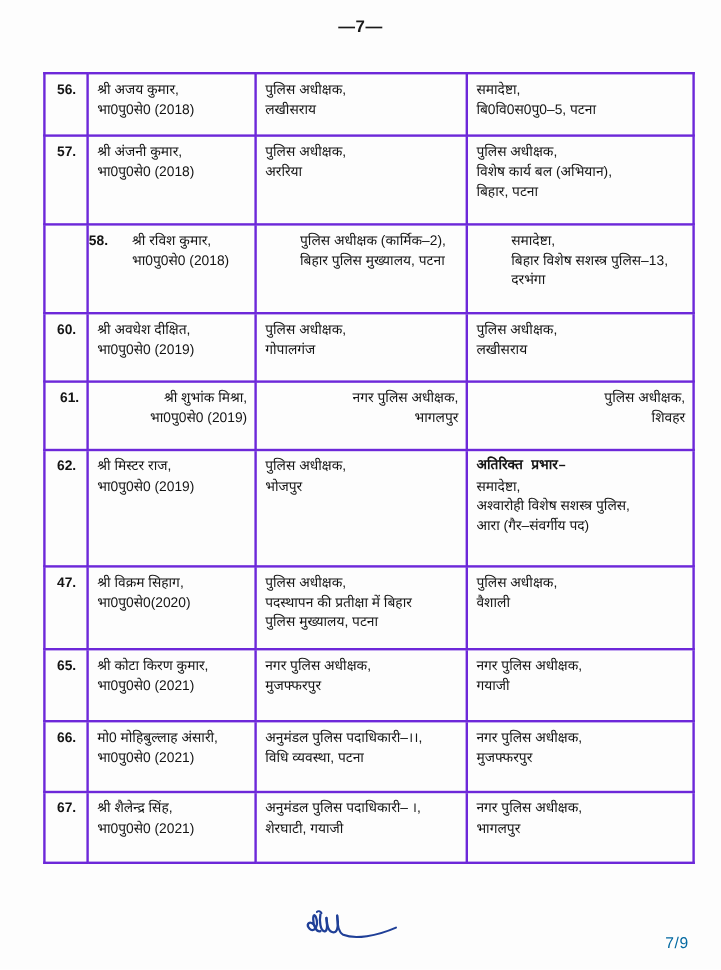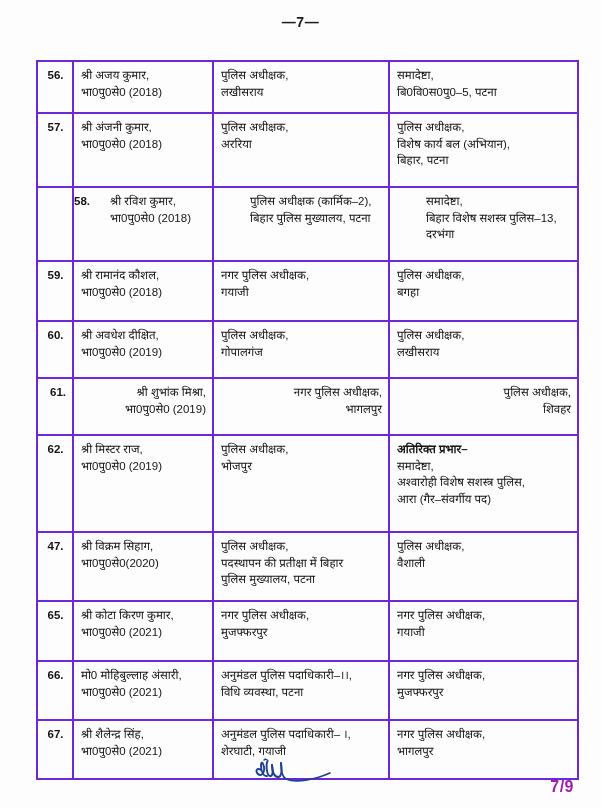--- a/index.html
+++ b/index.html
@@ -66,21 +66,21 @@
   td.sl {
     text-align: center;
     font-weight: bold;
     font-size: 12px;
     padding-top: 6px;
     padding-left: 2px;
     padding-right: 2px;
   }
 
   .line { display: block; white-space: pre-wrap; }
-  .line.bold { font-weight: bold; }
+  .line.bold { font-weight: bold; font-family: Liberation Mono, monospace; }
 
   
   tr.r-h1 td { height: 40px; }
   tr.r-h2 td { height: 62px; }
   tr.r-h3 td { height: 62px; padding-left: 36px; }
   tr.r-h4 td { height: 48px; }
   tr.r-h5 td { height: 45px; }
   tr.r-h6 td { height: 45px; text-align: right; }
   tr.r-h7 td { height: 85px; }
   tr.r-h8 td { height: 50px; }
@@ -95,23 +95,23 @@
     top: 756px;
     width: 110px;
     height: 34px;
   }
   .signature svg { display: block; }
 
   .page-footer {
     position: absolute;
     right: 27px;
     top: 778px;
-    font-size: 16px;
-    font-weight: bold;
-    color: #a21caf;
+    font-size: 13px;
+    font-weight: normal;
+    color: #0369a1;
     letter-spacing: 0.5px;
   }
 </style>
 </head>
 <body>
 
 <div class="page">
 
   <div class="page-number-top">—7—</div>
 
@@ -164,35 +164,20 @@
             <td>
               <span class="line">पुलिस अधीक्षक (कार्मिक–2),</span>
               <span class="line">बिहार पुलिस मुख्यालय, पटना</span>
             </td>
             <td>
               <span class="line">समादेष्टा,</span>
               <span class="line">बिहार विशेष सशस्त्र पुलिस–13,</span>
               <span class="line">दरभंगा</span>
             </td>
           </tr>
-          <tr class="r-h4">
-            <td class="sl">59.</td>
-            <td>
-              <span class="line">श्री रामानंद कौशल,</span>
-              <span class="line">भा0पु0से0 (2018)</span>
-            </td>
-            <td>
-              <span class="line">नगर पुलिस अधीक्षक,</span>
-              <span class="line">गयाजी</span>
-            </td>
-            <td>
-              <span class="line">पुलिस अधीक्षक,</span>
-              <span class="line">बगहा</span>
-            </td>
-          </tr>
           <tr class="r-h5">
             <td class="sl">60.</td>
             <td>
               <span class="line">श्री अवधेश दीक्षित,</span>
               <span class="line">भा0पु0से0 (2019)</span>
             </td>
             <td>
               <span class="line">पुलिस अधीक्षक,</span>
               <span class="line">गोपालगंज</span>
             </td>

